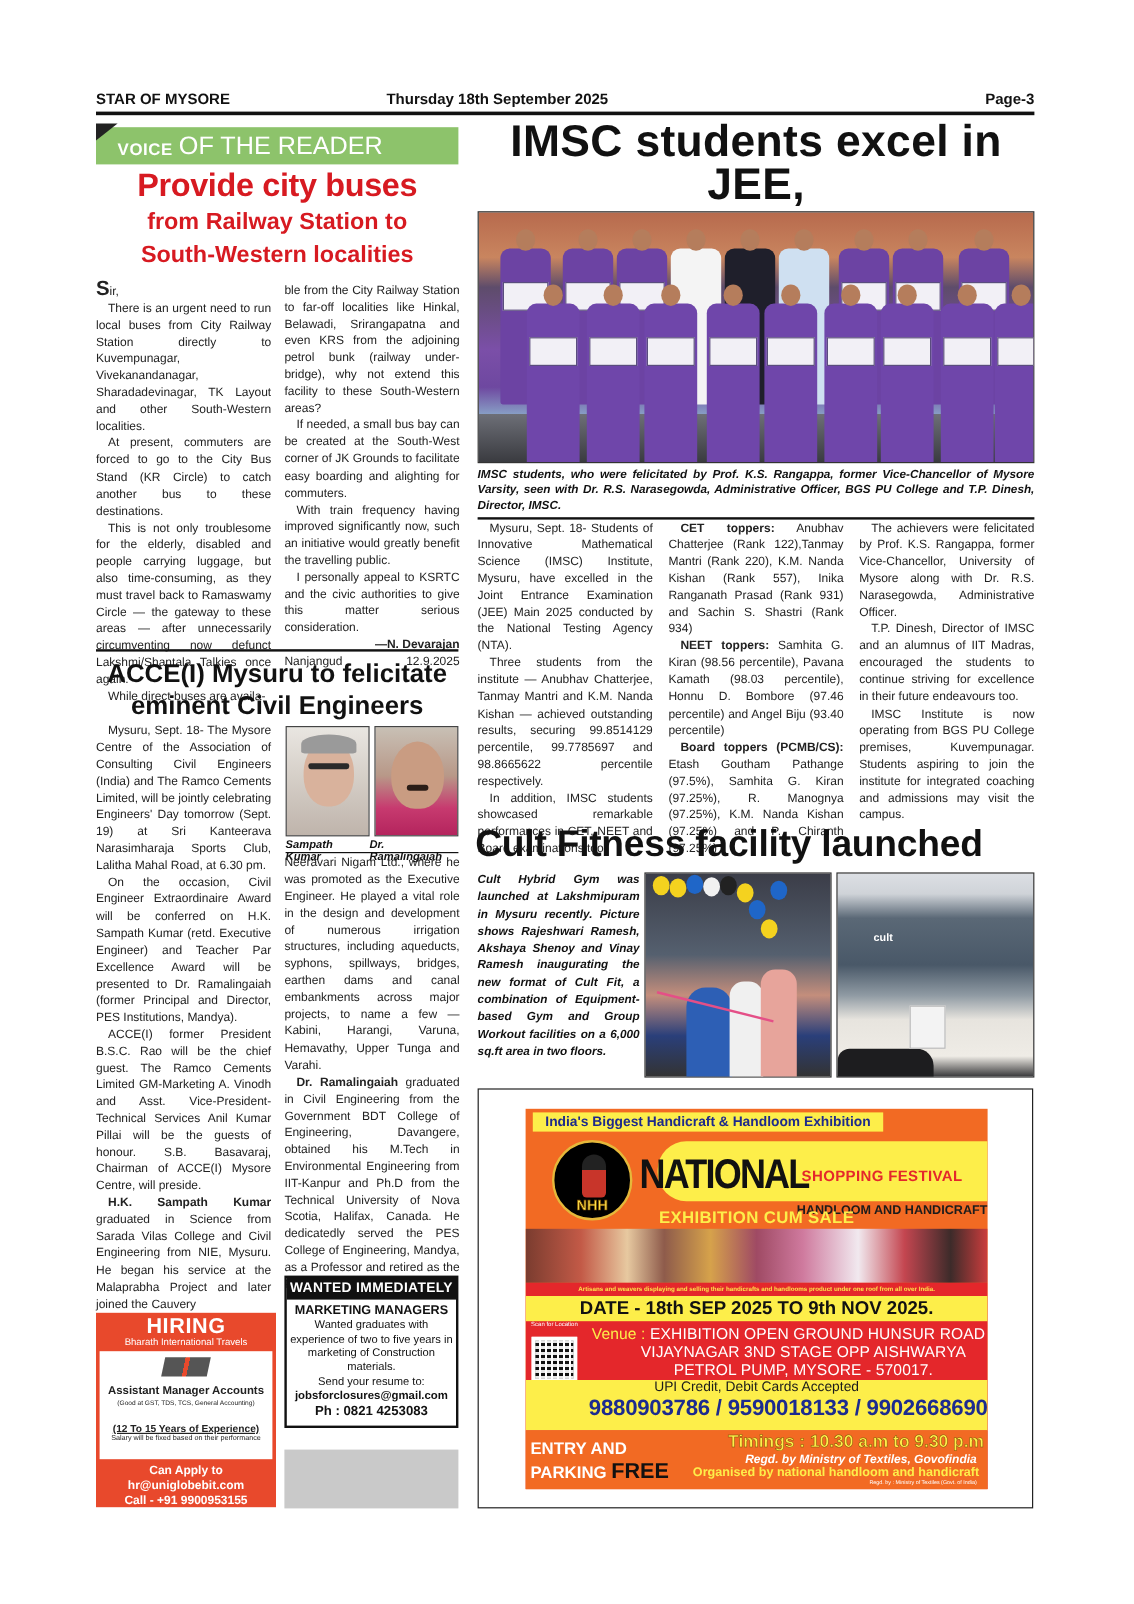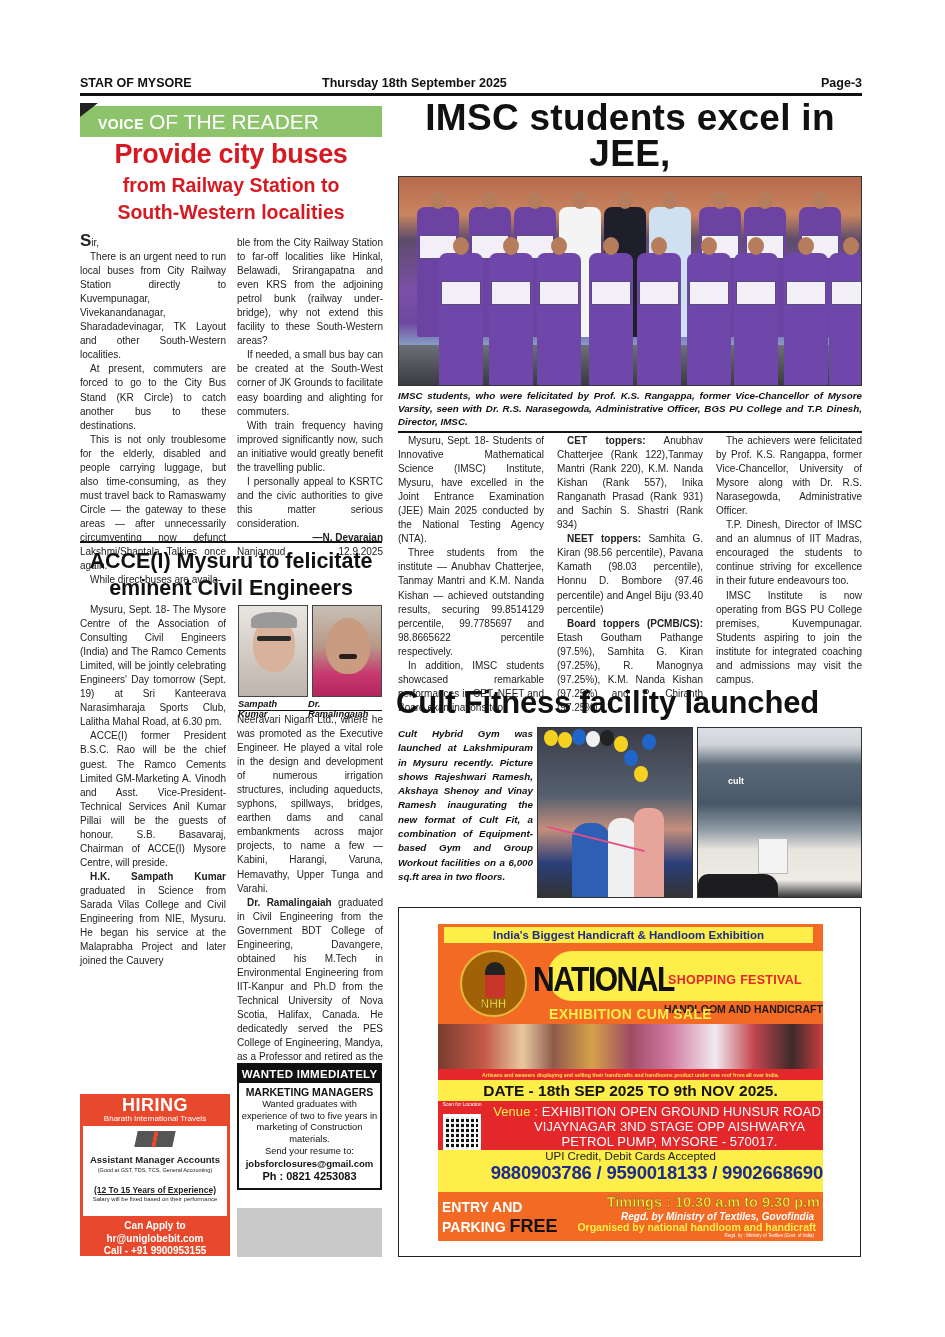--- a/index.html
+++ b/index.html
@@ -80,23 +80,23 @@
 
   .cult-head { left: 396px; top: 684px; width: 466px; font-weight: bold; font-size: 31px; line-height: 38px; text-align: left; letter-spacing: -0.2px; color: #111; }
   .cult-cap { left: 398px; top: 727px; width: 135px; font-style: italic; font-weight: bold; font-size: 9.8px; line-height: 14.3px; text-align: justify; color: #111; }
   .cult-photo1 { left: 537px; top: 727px; width: 156px; height: 171px; border: 1px solid #333; overflow: hidden; background: linear-gradient(180deg,#3b3d48 0%, #55606f 40%, #c48e7c 60%, #2a3f7a 80%, #333 100%); }
   .cult-photo2 { left: 697px; top: 727px; width: 165px; height: 171px; border: 1px solid #333; overflow: hidden; background: linear-gradient(180deg,#dcdfe4 0%, #cfd3d8 10%, #5a6876 22%, #495868 45%, #8f9aa3 60%, #e7e4de 72%, #efece6 90%, #3a3a3c 100%); }
   .balloon { position: absolute; width: 14px; height: 16px; border-radius: 50%; }
 
   
   .ad-frame { left: 398px; top: 907px; width: 463px; height: 350px; border: 1.5px solid #222; }
   .ad { left: 438px; top: 924px; width: 385px; height: 317px; background: #f26a23; overflow: hidden; }
-  .ad .yb { position: absolute; left: 6px; top: 3px; width: 369px; height: 16px; background: #fdee4a; color: #1e2a8c; font-weight: bold; font-size: 11.5px; text-align: center; line-height: 16px; }
+  .ad .yb { position: absolute; left: 6px; top: 3px; width: 292px; height: 16px; background: #fdee4a; color: #1e2a8c; font-weight: bold; font-size: 11.5px; text-align: center; line-height: 16px; }
   .ad .ylong { position: absolute; left: 110px; top: 27px; width: 275px; height: 50px; background: #fdee4a; border-radius: 24px 0 0 24px; }
-  .ad .logo { position: absolute; left: 22px; top: 26px; width: 67px; height: 67px; border-radius: 50%; background: #a16207; border: 2px solid #e5b83a; }
+  .ad .logo { position: absolute; left: 22px; top: 26px; width: 67px; height: 67px; border-radius: 50%; background: #000000; border: 2px solid #e5b83a; }
   .ad .logo .nhh { position: absolute; bottom: 4px; left: 0; width: 100%; text-align: center; font-weight: bold; font-size: 12px; color: #fde24a; -webkit-text-stroke: 0.6px #7a4b00; }
   .ad .logo .fig { position: absolute; left: 23px; top: 10px; width: 20px; height: 36px; border-radius: 10px 10px 4px 4px; background: linear-gradient(180deg,#222 0 35%, #c8352a 35%); }
   .ad .nat { position: absolute; left: 95px; top: 36px; font-weight: bold; font-size: 30px; color: #111; letter-spacing: -1.5px; transform: scaleY(1.15); transform-origin: left top; }
   .ad .hh { position: absolute; left: 226px; top: 35px; font-weight: bold; font-size: 10.5px; color: #1c1c1c; margin-top: 44px; }
   .ad .sf { position: absolute; left: 230px; top: 49px; font-weight: bold; font-size: 12.5px; color: #e4272b; letter-spacing: 0.3px; }
   .ad .ecs { position: absolute; left: 0; top: 82px; width: 100%; text-align: center; font-weight: bold; font-size: 14px; color: #fdee4a; letter-spacing: 0.3px; }
   .ad .strip { position: absolute; left: 0; top: 100px; width: 100%; height: 45px; background: linear-gradient(90deg,#7a3c2f 0%, #c35a47 12%, #e7c9a0 22%, #8e5b4b 30%, #d6a24b 40%, #9f4a64 50%, #cf7a9e 60%, #f1e9ef 72%, #c44650 82%, #3d2b2a 92%, #cc3d3d 100%); }
   .ad .red { position: absolute; left: 0; top: 145px; width: 100%; height: 172px; background: #e4272b; }
   .ad .tiny { position: absolute; left: 0; top: 148px; width: 100%; text-align: center; font-size: 5.2px; color: #fde24a; font-weight: bold; }
   .ad .date { position: absolute; left: 0; top: 156px; width: 100%; height: 21px; background: #fdee4a; text-align: center; font-weight: bold; font-size: 15.5px; line-height: 21px; color: #111; }
@@ -160,20 +160,21 @@
 
 <div class="abs rule" style="left:80px; top:541px; width:302px;"></div>
 
 <div class="abs acce-head">
   <div>ACCE(I) Mysuru to felicitate</div>
   <div>eminent Civil Engineers</div>
 </div>
 
 <div class="abs col-text" style="left:80px; top:603px; width:146px;">
   <p>Mysuru, Sept. 18- The Mysore Centre of the Association of Consulting Civil Engineers (India) and The Ramco Cements Limited, will be jointly celebrating Engineers' Day tomorrow (Sept. 19) at Sri Kanteerava Narasimharaja Sports Club, Lalitha Mahal Road, at 6.30 pm.</p>
+  <p>On the occasion, Civil Engineer Extraordinaire Award will be conferred on H.K. Sampath Kumar (retd. Executive Engineer) and Teacher Par Excellence Award will be presented to Dr. Ramalingaiah (former Principal and Director, PES Institutions, Mandya).</p>
   <p>ACCE(I) former President B.S.C. Rao will  be the chief guest. The Ramco Cements Limited GM-Marketing A. Vinodh and Asst. Vice-President-Technical Services Anil Kumar Pillai will be the guests of honour. S.B. Basavaraj, Chairman of ACCE(I) Mysore Centre, will preside.</p>
   <p><b>H.K. Sampath Kumar</b><span> graduated in Science from Sarada Vilas College and Civil Engineering from NIE, Mysuru. He began his service at the Malaprabha Project and later joined the Cauvery</span></p>
 </div>
 
 <div class="abs photo-frame portrait1" style="left:238px; top:605px; width:70px; height:92px;">
   <div class="face" style="left:14px; top:10px; width:42px; height:56px; background:#d9b29c;"></div>
   <div class="face" style="left:12px; top:6px; width:46px; height:16px; background:#9a9a9a; border-radius:50% 50% 10% 10%;"></div>
   <div style="position:absolute; left:18px; top:30px; width:34px; height:5px; background:#2a2a2a; border-radius:2px;"></div>
 </div>
 <div class="abs photo-frame portrait2" style="left:312px; top:605px; width:70px; height:92px;">

